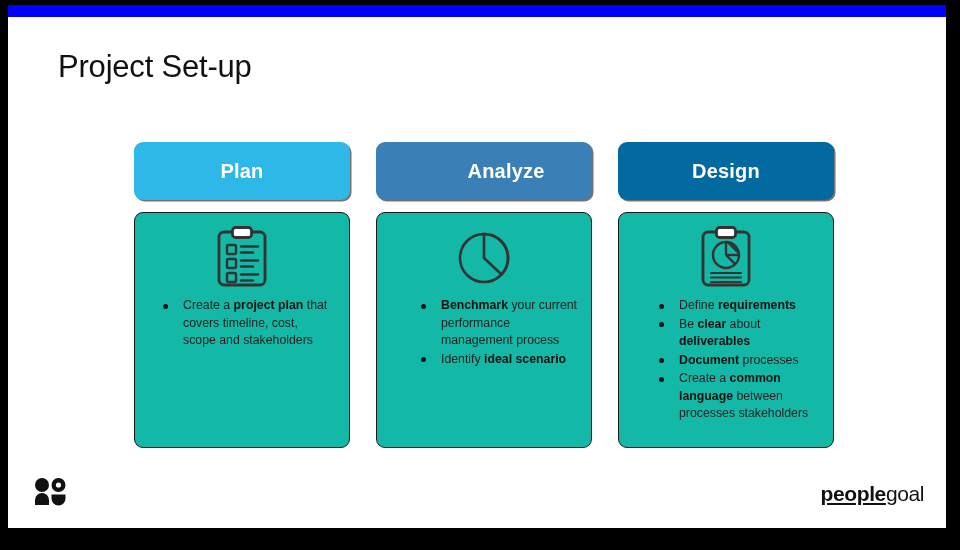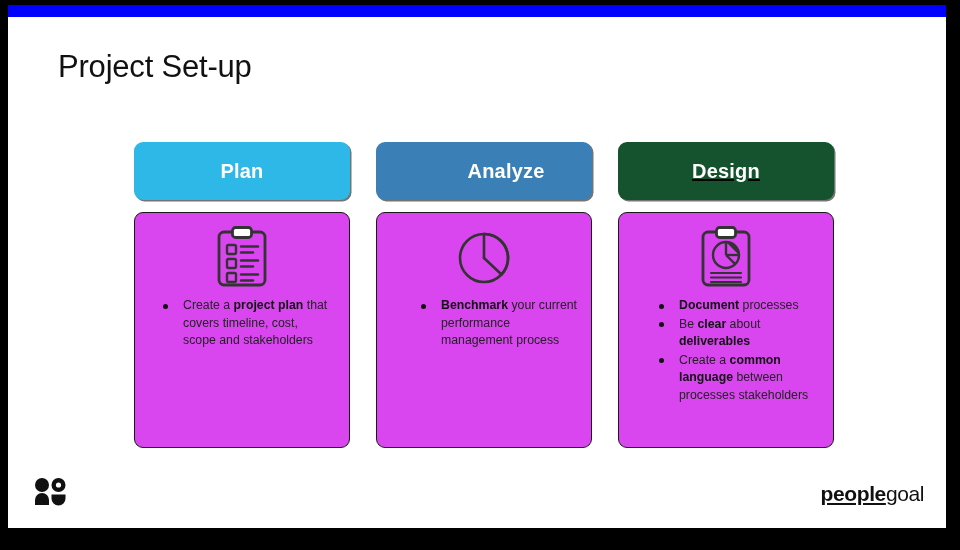--- a/index.html
+++ b/index.html
@@ -79,21 +79,21 @@
     font-size: 20px;
     font-weight: bold;
     letter-spacing: 0.2px;
   }
   .col-body {
     margin-top: 12px;
     height: 236px;
     border: 1.3px solid #1a1a1a;
     border-radius: 9px;
     box-sizing: border-box;
-    background: #d946ef;
+    background: #14b8a6;
     display: flex;
     flex-direction: column;
     align-items: center;
   }
   .col-icon {
     margin-top: 10px;
     height: 68px;
     display: flex;
     align-items: center;
     justify-content: center;
@@ -197,46 +197,48 @@
           <div class="col-icon">
             <svg width="60" height="60" viewBox="0 0 60 60" fill="none">
               <circle cx="30" cy="31" r="24" stroke="#333" stroke-width="2.6"></circle>
               <path d="M30 31 L30 7" stroke="#333" stroke-width="2.6" stroke-linecap="round"></path>
               <path d="M30 31 L47.5 47.5" stroke="#333" stroke-width="2.6" stroke-linecap="round"></path>
               <path d="M30 7 A24 24 0 0 1 47.5 47.5" stroke="#333" stroke-width="2.6" fill="none"></path>
             </svg>
           </div>
           <ul class="bullet-list">
               <li class="bullet-item"><b>Benchmark</b><span> your current performance management process</span></li>
+              <li class="bullet-item"><span>Identify </span><b>ideal scenario</b></li>
             </ul>
         </div>
       </div>
 
       <div class="column col-design">
-        <div class="col-header" style="background: #14532d; text-decoration: underline;">
+        <div class="col-header" style="background: #0369a1;">
           <span class="col-header-label">Design</span>
         </div>
         <div class="col-body">
           <div class="col-icon">
             <svg width="56" height="64" viewBox="0 0 56 64" fill="none">
               <rect x="5" y="7" width="46" height="53" rx="5" stroke="#333" stroke-width="2.8"></rect>
               <rect x="18.5" y="2.5" width="19" height="10" rx="3" stroke="#333" stroke-width="2.8" fill="#fff"></rect>
               <circle cx="28" cy="30" r="13" stroke="#333" stroke-width="2.4"></circle>
               <path d="M28 30 L28 17" stroke="#333" stroke-width="2.4"></path>
               <path d="M28 30 L41 30" stroke="#333" stroke-width="2.4"></path>
               <path d="M28 30 L37.2 39.2" stroke="#333" stroke-width="2.4"></path>
               <path d="M28 17 A13 13 0 0 1 41 30 Z" fill="#333"></path>
               <line x1="13" y1="48" x2="43" y2="48" stroke="#333" stroke-width="2.2" stroke-linecap="round"></line>
               <line x1="13" y1="52.5" x2="43" y2="52.5" stroke="#333" stroke-width="2.2" stroke-linecap="round"></line>
               <line x1="13" y1="57" x2="43" y2="57" stroke="#333" stroke-width="2.2" stroke-linecap="round"></line>
             </svg>
           </div>
           <ul class="bullet-list">
+              <li class="bullet-item"><span>Define </span><b>requirements</b></li>
+              <li class="bullet-item"><span>Be </span><b>clear</b><span> about </span><b>deliverables</b></li>
               <li class="bullet-item"><b>Document</b><span> processes</span></li>
-              <li class="bullet-item"><span>Be </span><b>clear</b><span> about </span><b>deliverables</b></li>
               <li class="bullet-item"><span>Create a </span><b>common language</b><span> between processes stakeholders</span></li>
             </ul>
         </div>
       </div>
 
     </div>
 
     <div id="footer-logo-mark">
       <svg width="34" height="28" viewBox="0 0 34 28" fill="none">
         <circle cx="9" cy="7" r="7" fill="#111"></circle>

